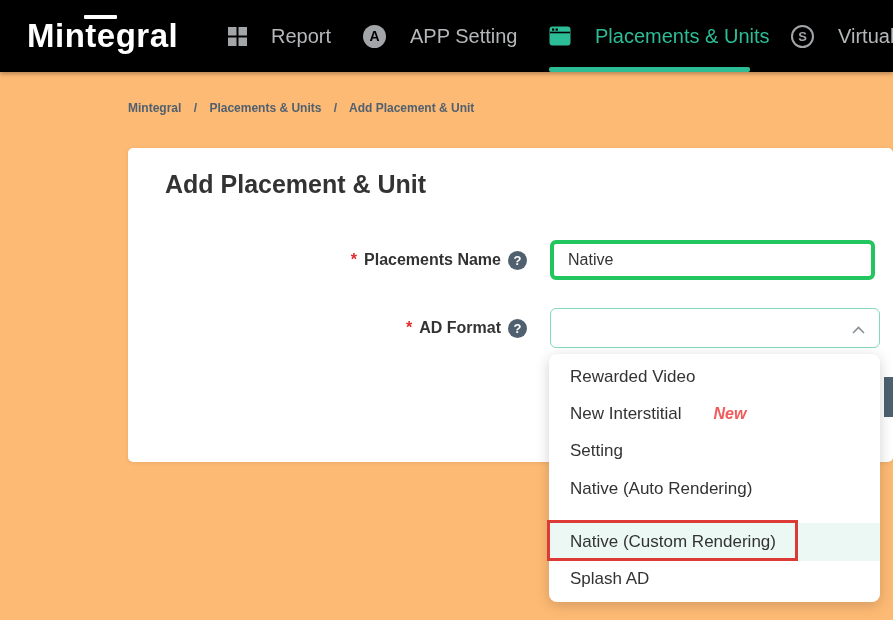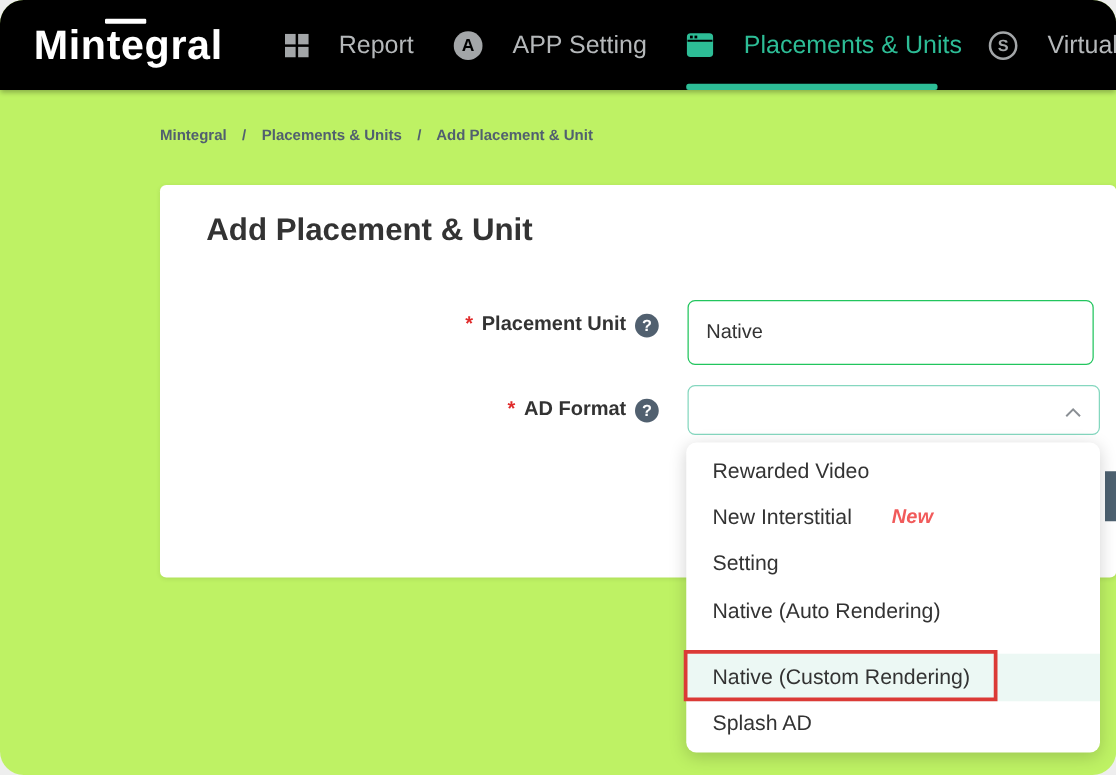--- a/index.html
+++ b/index.html
@@ -1,17 +1,17 @@
 <!DOCTYPE html>
 <html><head>
 <meta charset="utf-8">
 <style>
   * { margin:0; padding:0; box-sizing:border-box; }
   body { font-family:"Liberation Sans", sans-serif; background:#eeeeee; }
-  #screen { position:relative; width:893px; height:620px; overflow:hidden; background:#bef264;border-radius:19px; }
+  #screen { position:relative; width:893px; height:620px; overflow:hidden; background:#fdba74; }
 
   
   .navbar { position:absolute; top:0; left:0; width:893px; height:72px; background:#000;
             box-shadow:0 2px 4px rgba(0,0,0,.28); z-index:20; }
   .logo-wrap { position:absolute; left:27px; top:0; height:72px; display:flex; align-items:center; }
   .logo { color:#fff; font-size:33px; font-weight:bold; letter-spacing:.5px; position:relative; }
   .logo-bar { position:absolute; left:57px; top:15px; width:33px; height:4px; background:#fff; border-radius:1px; }
   .nav-item { position:absolute; top:0; height:72px; display:flex; align-items:center; gap:24px;
               color:#b5b8ba; font-size:20px; cursor:pointer; white-space:nowrap; }
   .nav-item.active { color:#2dbd96; }
@@ -32,21 +32,21 @@
           border-radius:5px; box-shadow:0 1px 4px rgba(0,0,0,.09); z-index:1; }
   .card-title { position:absolute; left:37px; top:22px; font-size:25px; font-weight:bold; color:#333; }
 
   .field-label { position:absolute; left:0; width:399px; height:40px; display:flex; align-items:center;
                  justify-content:flex-end; gap:7px; font-size:16px; font-weight:bold; color:#333; }
   .row1 { top:92px; } .row2 { top:160px; }
   .required { color:#e02b2b; }
   .help-icon { width:19px; height:19px; border-radius:50%; background:#51606f; color:#fff; font-size:13px;
                font-weight:bold; display:flex; align-items:center; justify-content:center; cursor:pointer; }
 
-  .text-input { position:absolute; left:422px; top:92px; width:325px; height:52px; border:1px solid #22c55e;
+  .text-input { position:absolute; left:422px; top:92px; width:325px; height:40px; border:4px solid #22c55e;
                 border-radius:6px; padding:0 14px; font-size:16px; color:#333; outline:none;
                 font-family:"Liberation Sans", sans-serif; background:#fff; }
   .select-box { position:absolute; left:422px; top:160px; width:330px; height:40px; border:1px solid #85d7bf;
                 border-radius:6px; background:#fff; cursor:pointer; }
   .chevron { position:absolute; right:14px; top:17px; }
 
   
   .btn-sliver { position:absolute; left:884px; top:377px; width:9px; height:40px; background:#4d6170; z-index:5; }
 
   
@@ -111,21 +111,21 @@
     <span class="crumb">Placements &amp; Units</span>
     <span class="sep">/</span>
     <span>Add Placement &amp; Unit</span>
   </div>
 
   <div class="card">
     <div class="card-title">Add Placement &amp; Unit</div>
 
     <div class="field-label row1">
       <span class="required">*</span>
-      <span>Placement Unit</span>
+      <span>Placements Name</span>
       <span class="help-icon">?</span>
     </div>
     <input class="text-input" type="text" value="Native" style="">
 
     <div class="field-label row2">
       <span class="required">*</span>
       <span>AD Format</span>
       <span class="help-icon">?</span>
     </div>
     <div class="select-box">

